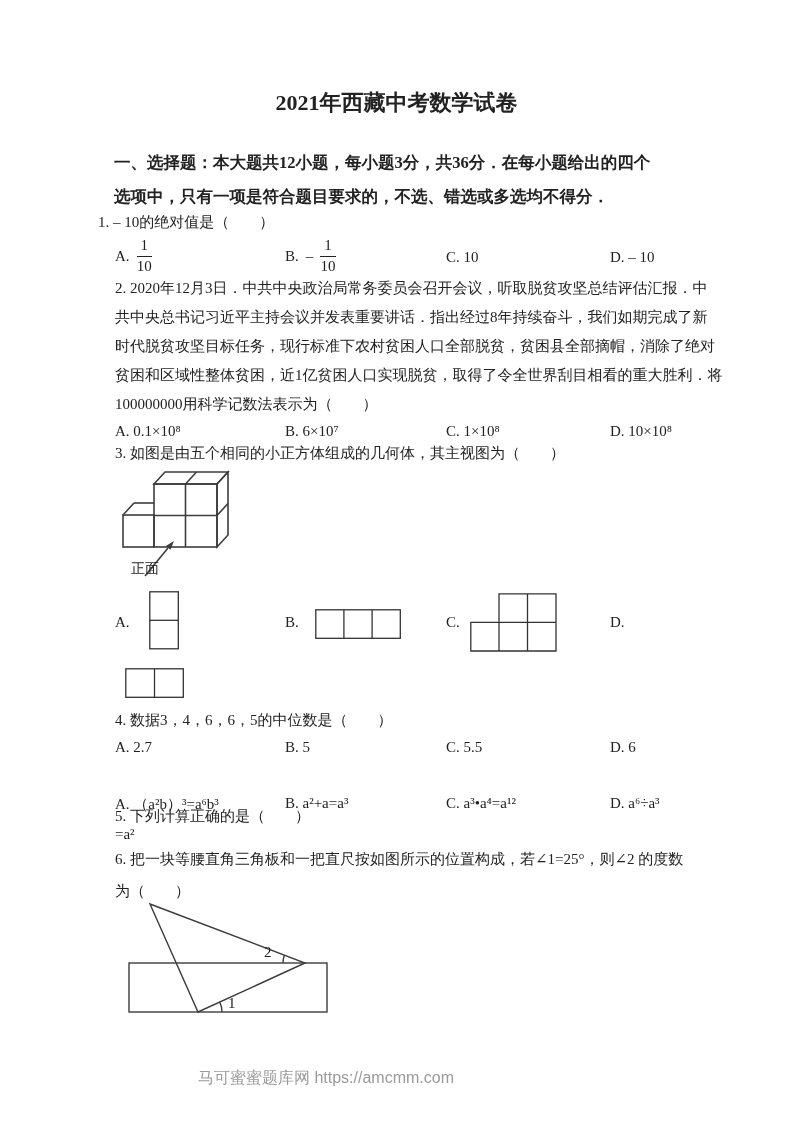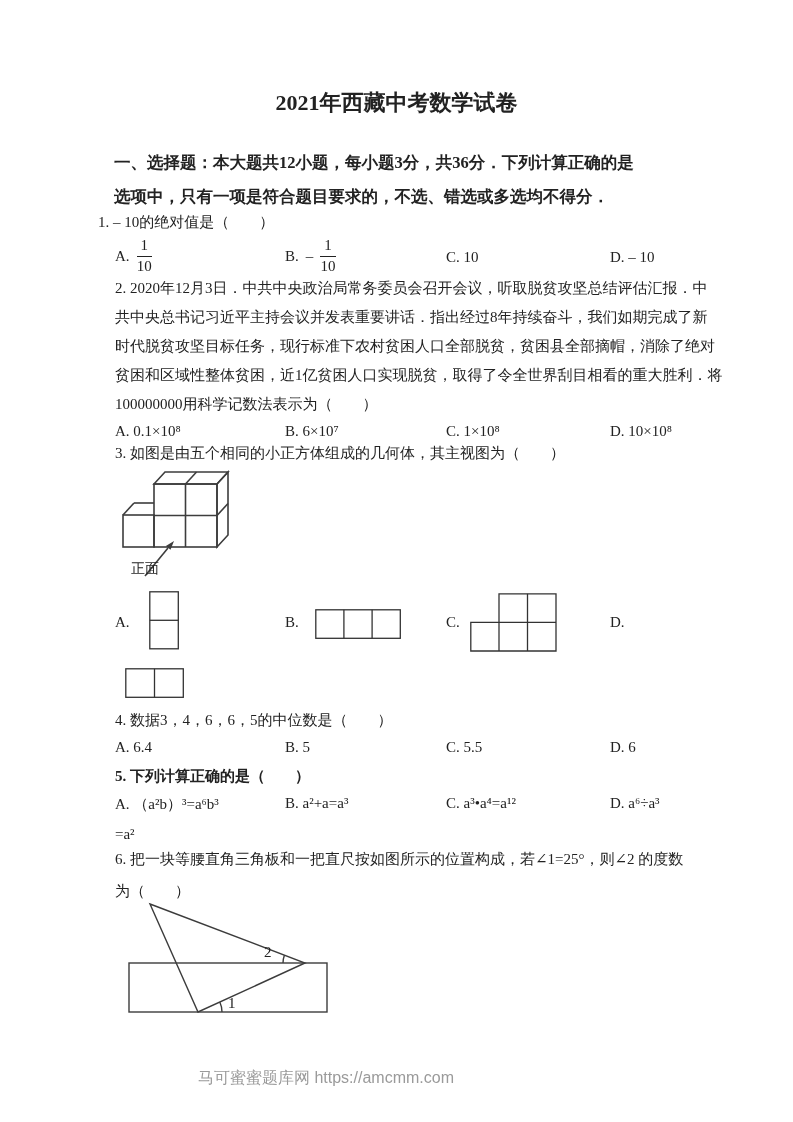--- a/index.html
+++ b/index.html
@@ -33,21 +33,21 @@
     font-family:"Liberation Sans","DejaVu Sans",sans-serif;
   }
 </style>
 </head>
 <body>
 
 <div class="page">
 
   <div class="abs title" style="top:88px;left:0;">2021年西藏中考数学试卷</div>
 
-  <div class="abs bold-line" style="top:152px;left:114px;">一、选择题：本大题共12小题，每小题3分，共36分．下列计算正确的是</div>
+  <div class="abs bold-line" style="top:152px;left:114px;">一、选择题：本大题共12小题，每小题3分，共36分．在每小题给出的四个</div>
   <div class="abs bold-line" style="top:186px;left:114px;">选项中，只有一项是符合题目要求的，不选、错选或多选均不得分．</div>
 
   <div class="abs t" style="top:204px;left:98px;margin-top:8px;">1. – 10的绝对值是（　　）</div>
 
   <div class="abs fracopt" style="top:232px;left:115px;">
     <span style="font-size:15px;">A.</span>
     <span class="frac">
       <span class="fnum">1</span>
       <span class="fden">10</span>
     </span>
@@ -130,26 +130,26 @@
   </svg>
 
   <svg class="abs" style="top:668px;left:125px;" width="60" height="31" viewBox="0 0 60 31">
     <g stroke="#333" stroke-width="1.3" fill="none">
       <rect x="0.8" y="0.8" width="57.5" height="28.5"></rect>
       <line x1="29.5" y1="0.8" x2="29.5" y2="29.3"></line>
     </g>
   </svg>
 
   <div class="abs t" style="top:710px;left:115px;">4. 数据3，4，6，6，5的中位数是（　　）</div>
-  <div class="abs opt colA" style="top:739px;">A. 6.4</div>
+  <div class="abs opt colA" style="top:739px;">A. 2.7</div>
   <div class="abs opt colB" style="top:739px;">B. 5</div>
   <div class="abs opt colC" style="top:739px;">C. 5.5</div>
   <div class="abs opt colD" style="top:739px;">D. 6</div>
 
-  <div class="abs t" style="top:766px;left:115px;font-weight:bold;">5. 下列计算正确的是（　　）</div>
+  <div class="abs t" style="top:806px;left:115px;">5. 下列计算正确的是（　　）</div>
   <div class="abs opt colA" style="top:795px;">A. （a²b）³=a⁶b³</div>
   <div class="abs opt colB" style="top:795px;">B. a²+a=a³</div>
   <div class="abs opt colC" style="top:795px;">C. a³•a⁴=a¹²</div>
   <div class="abs opt colD" style="top:795px;">D. a⁶÷a³</div>
   <div class="abs opt colA" style="top:826px;">=a²</div>
 
   <div class="abs t" style="top:849px;left:115px;">6. 把一块等腰直角三角板和一把直尺按如图所示的位置构成，若∠1=25°，则∠2 的度数</div>
   <div class="abs t" style="top:881px;left:115px;">为（　　）</div>
 
   <svg class="abs" style="top:895px;left:120px;" width="215" height="125" viewBox="0 0 215 125">

